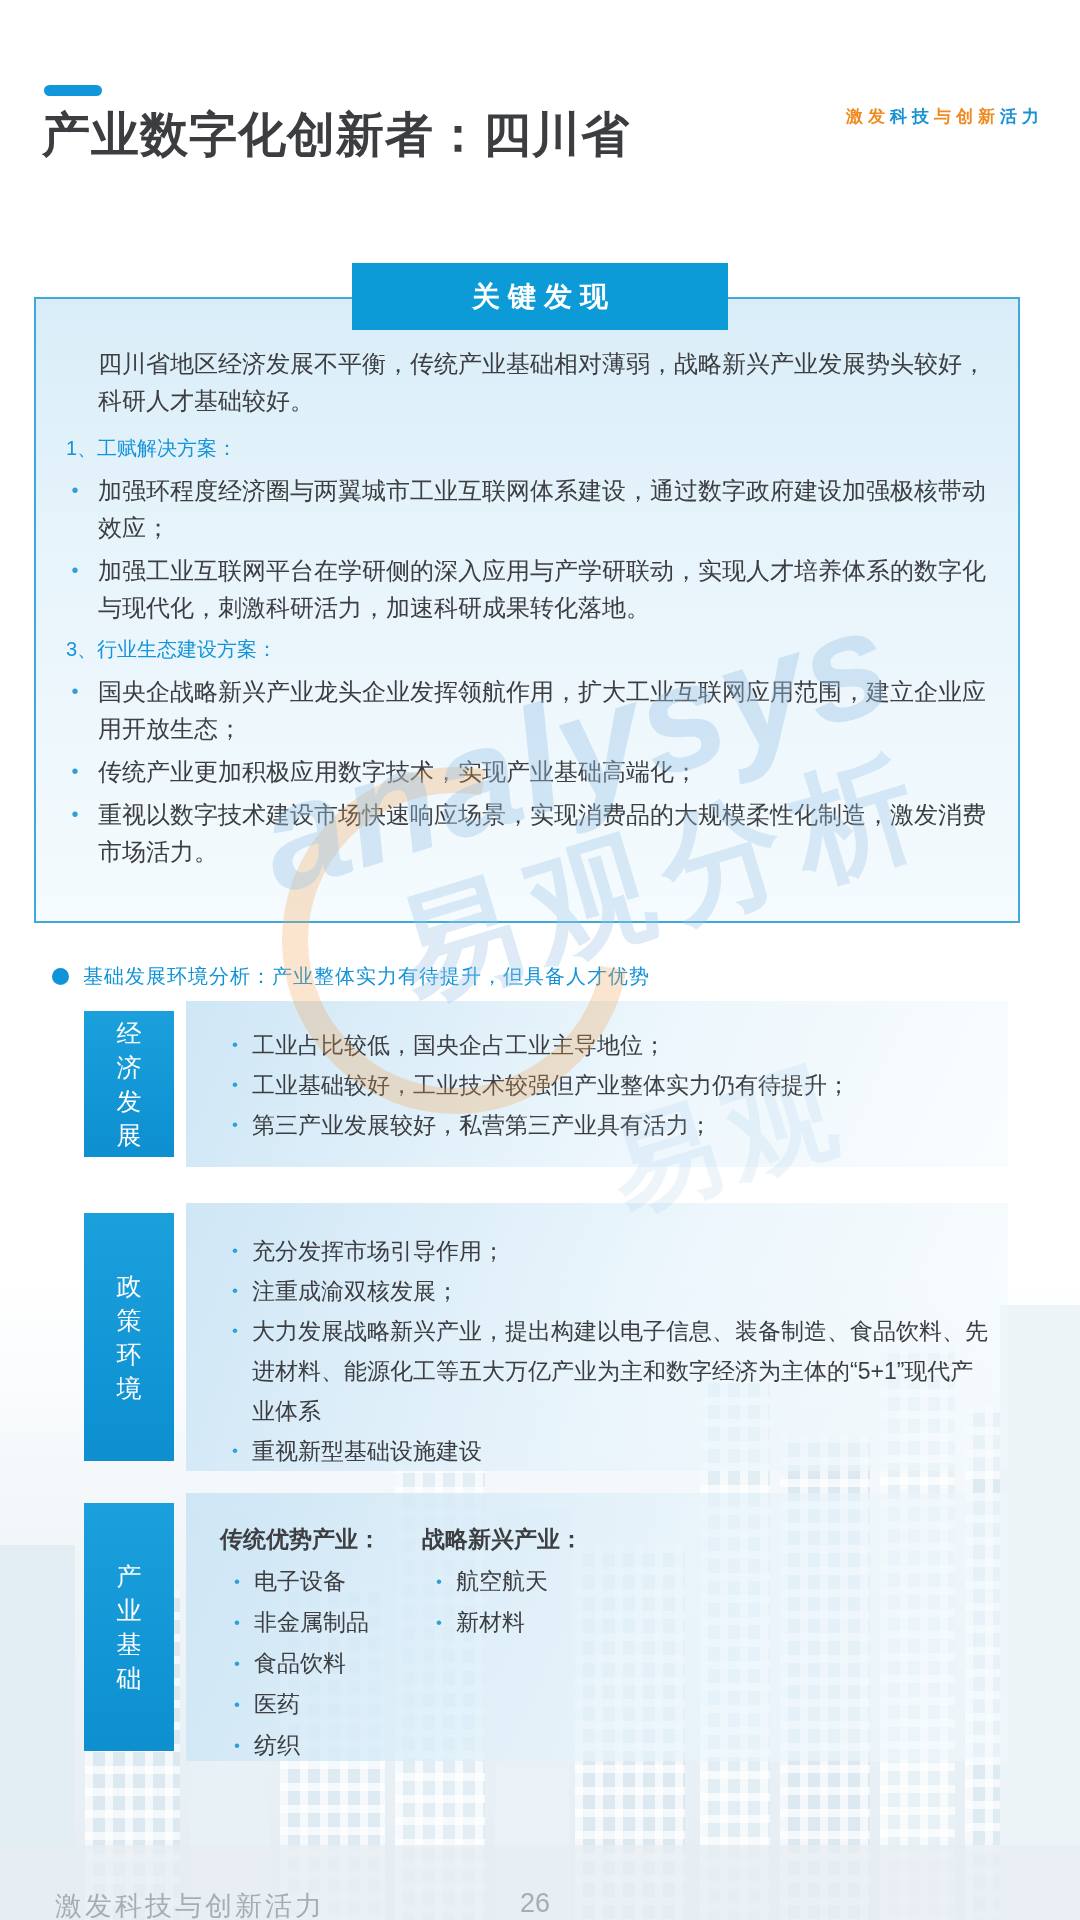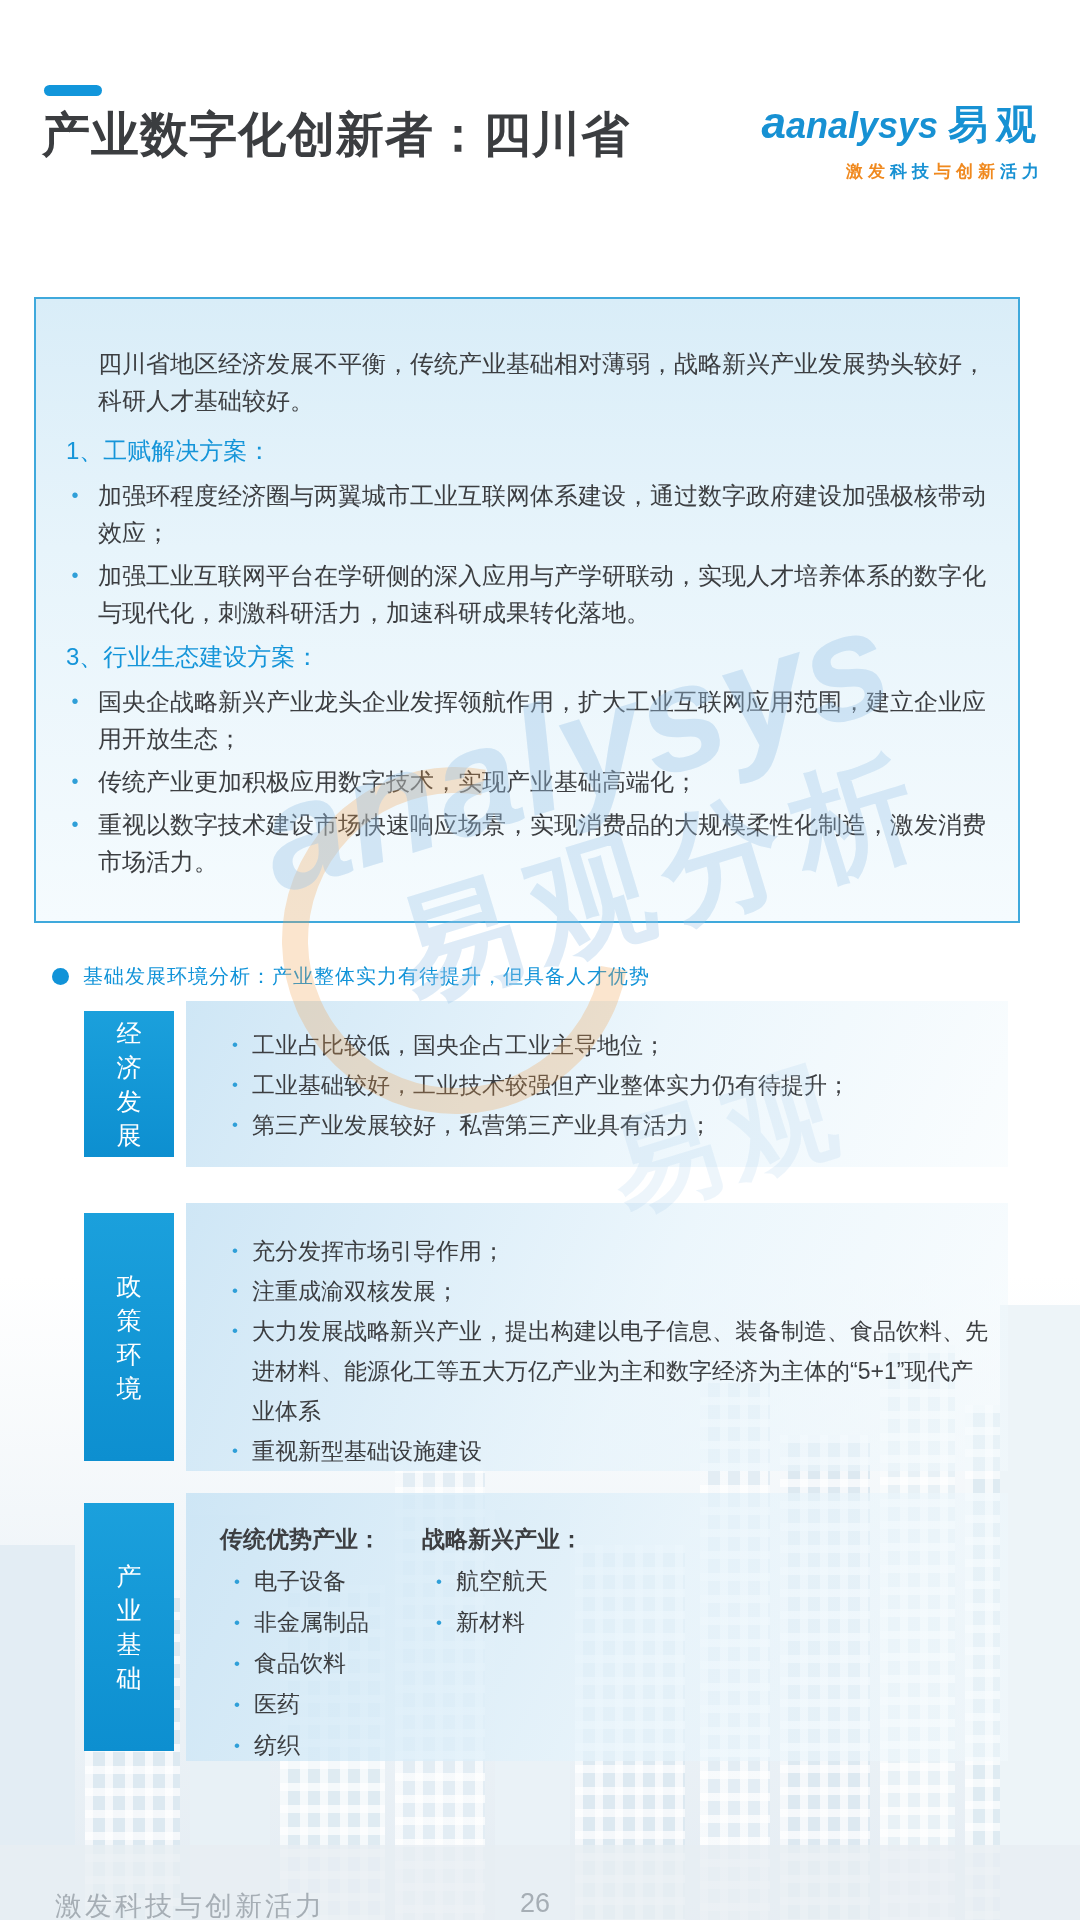--- a/index.html
+++ b/index.html
@@ -34,21 +34,21 @@
   .logo-tagline .b{color:#1791d3;}
 
   
   .kf-badge{position:absolute;left:352px;top:218px;width:376px;height:67px;background:#0d9bd7;
     color:#fff;font-size:28px;font-weight:bold;letter-spacing:8px;text-indent:8px;
     display:flex;align-items:center;justify-content:center;z-index:12;}
   .kf-panel{position:absolute;left:34px;top:252px;width:986px;height:626px;box-sizing:border-box;
     background:linear-gradient(180deg,#d9edf8 0%,#e7f4fb 40%,#f5fbfe 100%);
     border:2px solid #3fa9dc;z-index:10;padding:46px 28px 0 16px;overflow:hidden;}
   .kf-intro{font-size:24px;line-height:37px;color:#3c3e41;margin:0 0 16px 46px;}
-  .kf-h{font-size:24px;color:#1595d9;margin:10px 0 10px 14px;}
+  .kf-h{font-size:20px;color:#1595d9;margin:10px 0 10px 14px;}
   .kf-row{display:flex;margin:6px 0;font-size:24px;line-height:37px;color:#3c3e41;}
   .kf-row .dot{flex:none;width:46px;text-align:center;color:#2f9fd8;font-size:20px;}
   .kf-row .txt{flex:1;}
 
   
   .sec{position:absolute;left:52px;top:918px;display:flex;align-items:center;z-index:10;}
   .sec .sdot{width:17px;height:17px;border-radius:50%;background:#1193d8;margin-right:14px;flex:none;}
   .sec .stxt{font-size:20px;font-weight:normal;color:#1193d8;letter-spacing:1px;}
 
   
@@ -106,26 +106,24 @@
     <div class="bld win" style="left:880px;width:75px;height:620px;background-color:#e8f1f6;"></div>
     <div class="bld win" style="left:965px;width:115px;height:560px;background-color:#dfebf2;"></div>
     <div class="bld" style="left:1000px;width:80px;height:660px;background:#edf4f8;"></div>
   </div>
   <div class="footer-band"></div>
 
   <div class="top-dash"></div>
   <div class="page-title">产业数字化创新者：四川省</div>
 
   <div class="logo">
-    <div class="logo-main">
-      <span class="logo-en"><span class="swirl">a</span><span>analysys</span></span><span class="logo-cn">易观</span>
-    </div>
     <div class="logo-tagline"><span class="o">激发</span><span class="b">科技</span><span class="o">与</span><span class="o">创新</span><span class="b">活力</span></div>
   </div>
 
+  <div class="kf-badge">关键发现</div>
   <div class="kf-panel">
     <div class="kf-intro">四川省地区经济发展不平衡，传统产业基础相对薄弱，战略新兴产业发展势头较好，科研人才基础较好。</div>
     <div id="kf-body">
         <div class="kf-h">1、工赋解决方案：</div>
         <div class="kf-row">
           <span class="dot">•</span>
           <span class="txt">加强环程度经济圈与两翼城市工业互联网体系建设，通过数字政府建设加强极核带动效应；</span>
         </div>
         <div class="kf-row">
           <span class="dot">•</span>

